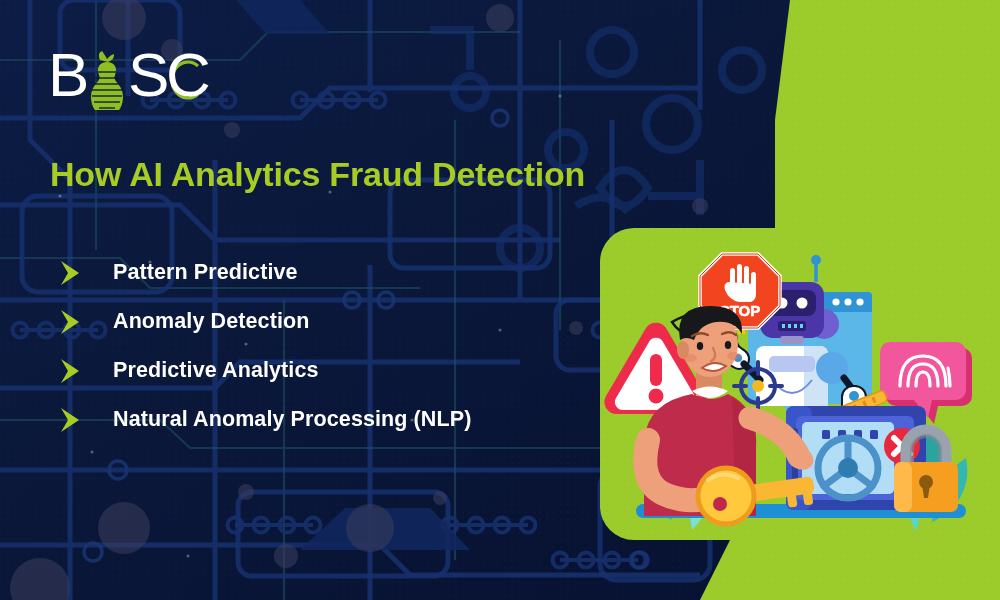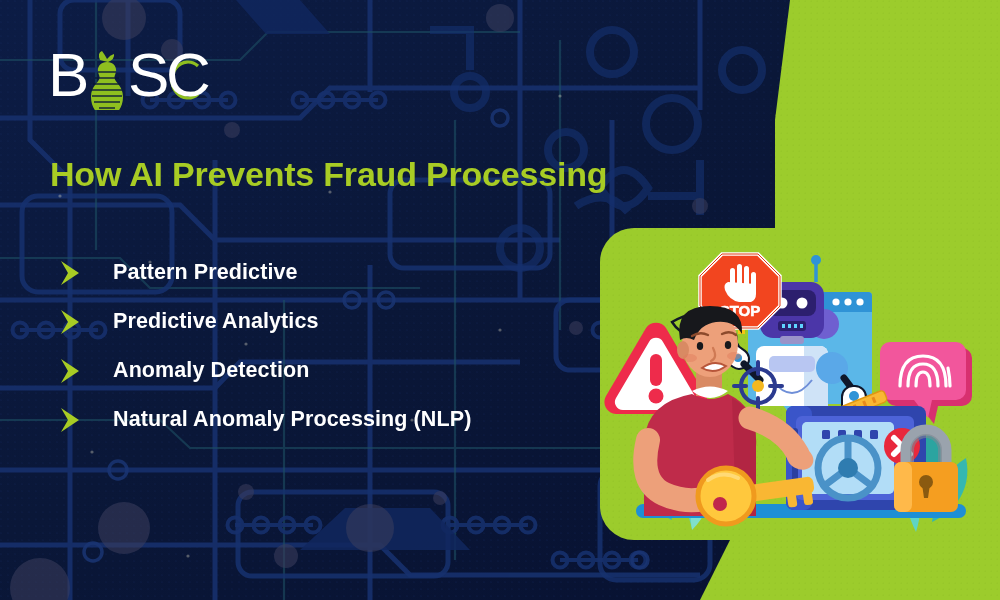--- a/index.html
+++ b/index.html
@@ -222,40 +222,40 @@
 
     <text x="80" y="52" font-family="Liberation Sans, sans-serif" font-size="62" fill="#ffffff">S</text>
 
     <g>
       <path d="M150 22 a 16 18 0 1 0 0 28" fill="none" stroke="#8fbf1f" stroke-width="3.2"></path>
       <text x="118" y="52" font-family="Liberation Sans, sans-serif" font-size="62" fill="#ffffff">C</text>
     </g>
   </svg>
 </div>
 
-<h1 id="page-title">How AI Prevents Fraud Processing</h1>
+<h1 id="page-title">How AI Analytics Fraud Detection</h1>
 
 <ul id="feature-list">
   <li class="feature-row">
     <svg class="chevron-icon" viewBox="0 0 36 30">
       <path d="M6 3 L 24 15 L 6 27 L 13 15 Z" fill="#a8cc24"></path>
     </svg>
     <span class="feature-label">Pattern Predictive</span>
   </li>
   <li class="feature-row">
     <svg class="chevron-icon" viewBox="0 0 36 30">
       <path d="M6 3 L 24 15 L 6 27 L 13 15 Z" fill="#a8cc24"></path>
     </svg>
-    <span class="feature-label">Predictive Analytics</span>
+    <span class="feature-label">Anomaly Detection</span>
   </li>
   <li class="feature-row">
     <svg class="chevron-icon" viewBox="0 0 36 30">
       <path d="M6 3 L 24 15 L 6 27 L 13 15 Z" fill="#a8cc24"></path>
     </svg>
-    <span class="feature-label">Anomaly Detection</span>
+    <span class="feature-label">Predictive Analytics</span>
   </li>
   <li class="feature-row">
     <svg class="chevron-icon" viewBox="0 0 36 30">
       <path d="M6 3 L 24 15 L 6 27 L 13 15 Z" fill="#a8cc24"></path>
     </svg>
     <span class="feature-label">Natural Anomaly Processing (NLP)</span>
   </li>
 </ul>
 
 <div id="illustration-wrap">

